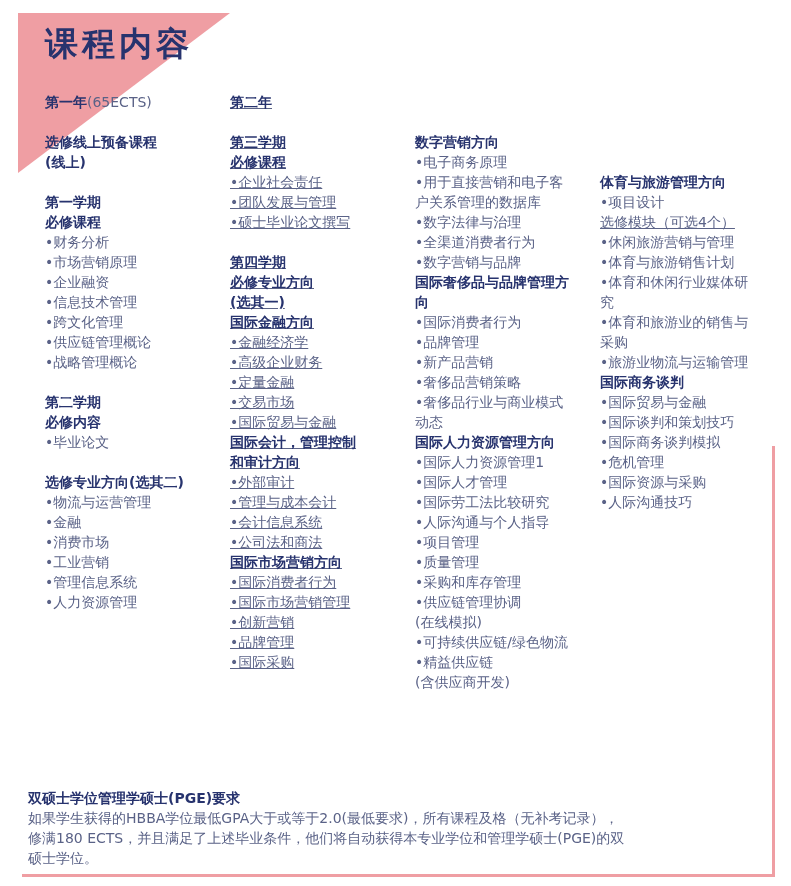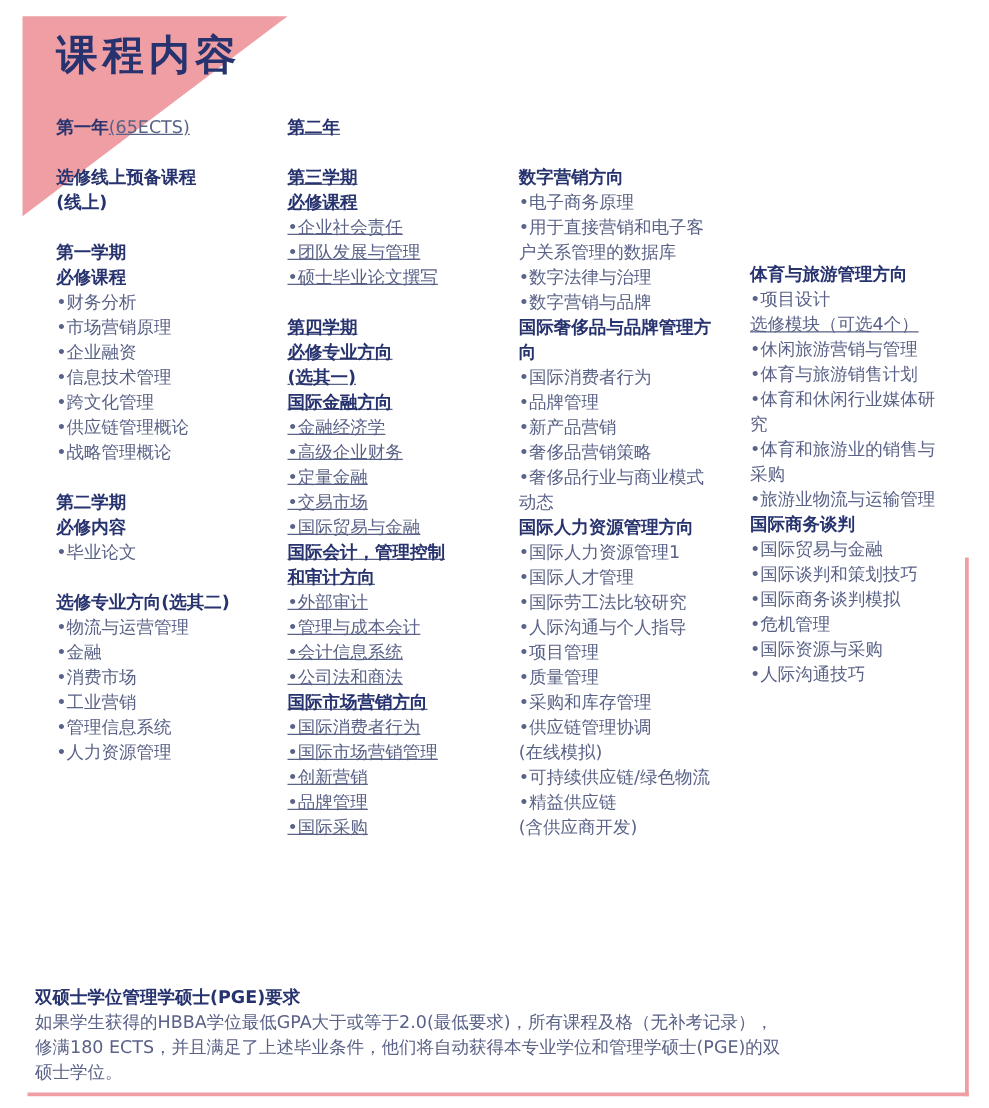--- a/index.html
+++ b/index.html
@@ -7,26 +7,26 @@
          font-family:"DejaVu Sans","Liberation Sans",sans-serif; }
   .tri { position:absolute; left:18px; top:13px; width:0; height:0;
          border-top:160px solid #ef9ea3; border-right:212px solid transparent; }
   .title { position:absolute; left:45px; top:24px; font-size:33px; font-weight:bold;
            color:#27336e; letter-spacing:4px; line-height:40px; }
   .col { position:absolute; top:92px; font-size:14px; line-height:20px; color:#5a6287; }
   .col .h { font-weight:bold; color:#27336e; }
   .col .it { white-space:nowrap; }
   .col .wrap { white-space:normal; }
   .col .gap { height:20px; }
-  .col .light { font-weight:normal; color:#5a6287;text-decoration:underline; }
+  .col .light { font-weight:normal; color:#5a6287; }
   .col .ul { text-decoration:underline; }
   .col1 { left:45px; width:180px; }
   .col2 { left:230px; width:180px;text-decoration:underline; }
   .col3 { left:415px; width:160px; }
-  .col4 { left:600px; width:162px;margin-top:38px; }
+  .col4 { left:600px; width:162px; }
   .vline { position:absolute; left:772px; top:446px; width:3px; height:431px; background:#ef9ea3; }
   .hline { position:absolute; left:22px; top:874px; width:753px; height:3px; background:#ef9ea3; }
   .pge { position:absolute; left:28px; top:788px; width:720px; font-size:14px; line-height:20px; color:#5a6287; }
   .pge .h { font-weight:bold; color:#27336e; }
 </style>
 </head>
 <body>
 
 <div class="tri"></div>
 <div class="title">课程内容</div>
@@ -90,20 +90,21 @@
   <div class="it">•创新营销</div>
   <div class="it">•品牌管理</div>
   <div class="it">•国际采购</div>
 </div>
 
 <div class="col col3" style="top:132px">
   <div class="h">数字营销方向</div>
   <div class="it">•电子商务原理</div>
   <div class="wrap">•用于直接营销和电子客户关系管理的数据库</div>
   <div class="it">•数字法律与治理</div>
+  <div class="it">•全渠道消费者行为</div>
   <div class="it">•数字营销与品牌</div>
   <div class="h wrap">国际奢侈品与品牌管理方向</div>
   <div class="it">•国际消费者行为</div>
   <div class="it">•品牌管理</div>
   <div class="it">•新产品营销</div>
   <div class="it">•奢侈品营销策略</div>
   <div class="wrap">•奢侈品行业与商业模式动态</div>
   <div class="h wrap">国际人力资源管理方向</div>
   <div class="it">•国际人力资源管理1</div>
   <div class="it">•国际人才管理</div>

